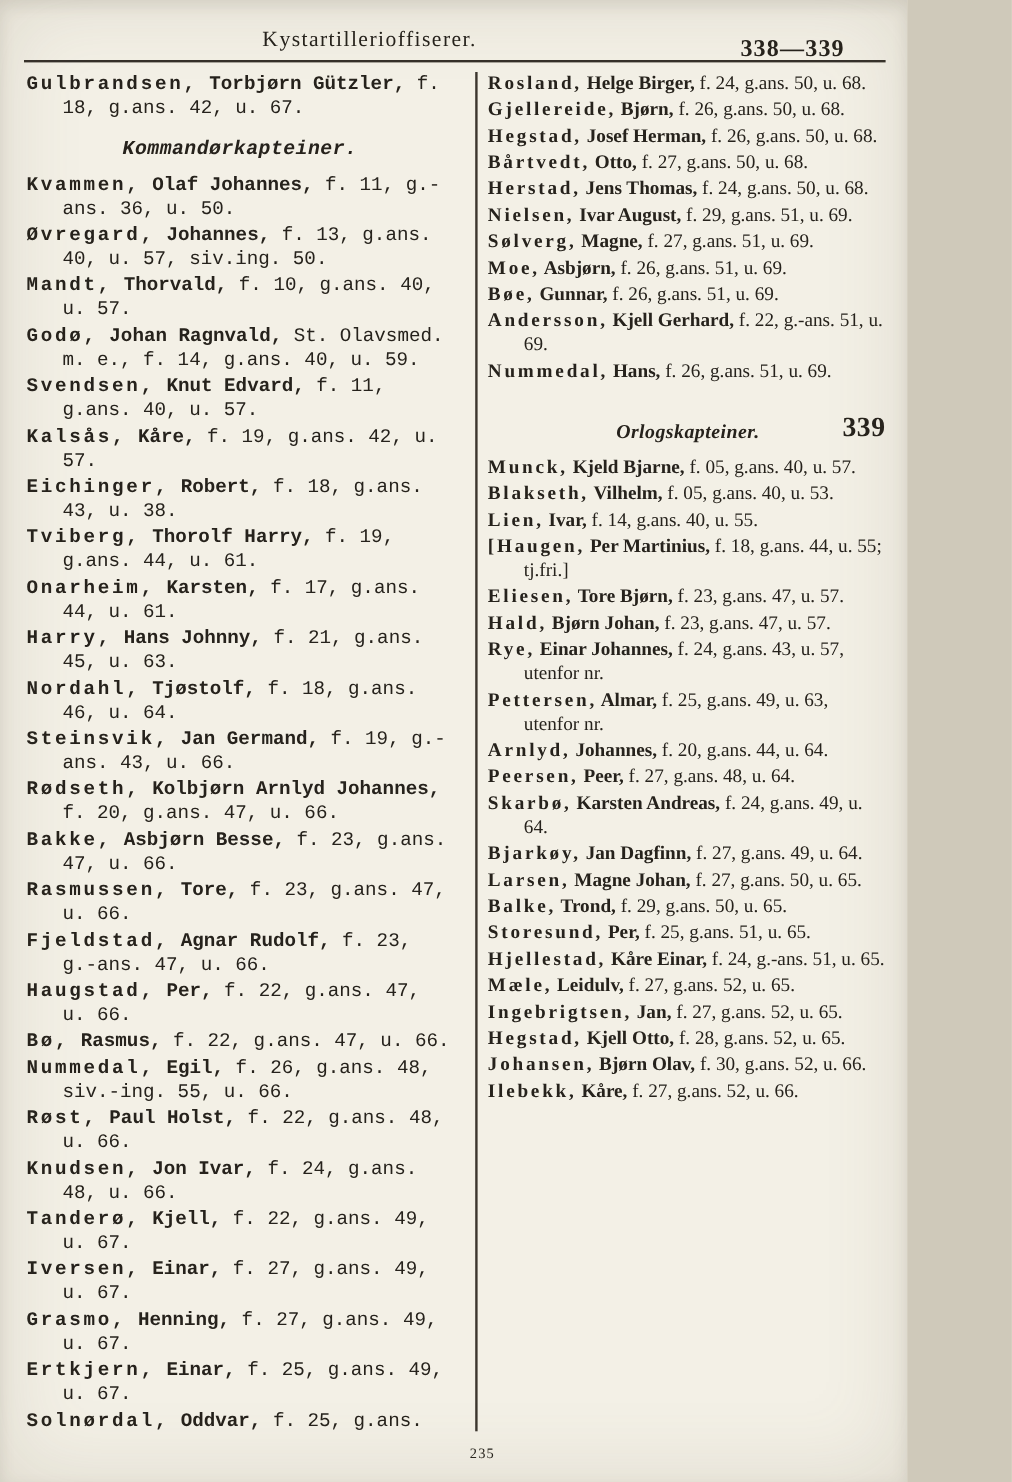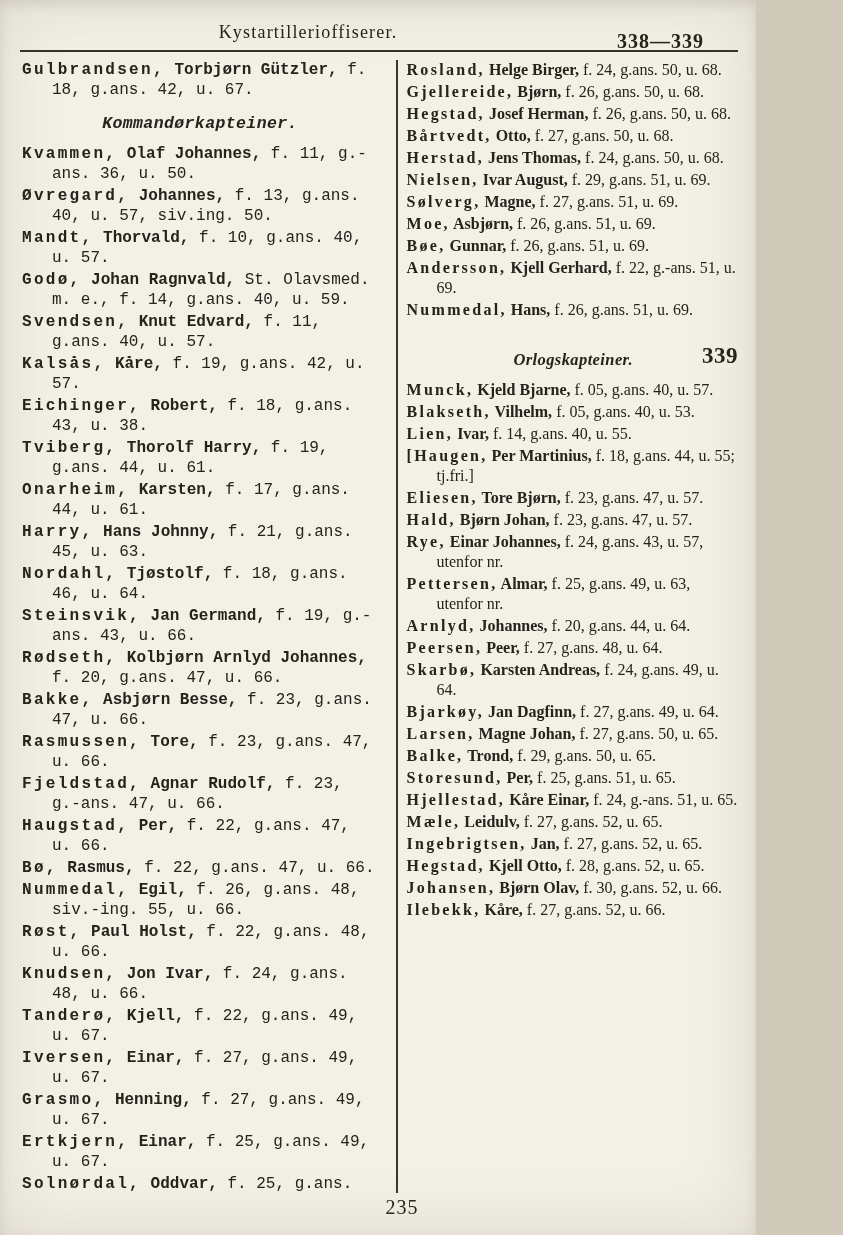--- a/index.html
+++ b/index.html
@@ -43,21 +43,21 @@
     margin:14px 0 10px;font-size:16.5px;line-height:20px;
   }
   .section-heading.with-gap{margin-top:30px;}
   .heading-text{font-style:italic;font-weight:bold;letter-spacing:.4px;}
   .side-number{
     position:absolute;right:2px;top:-4px;
     font-style:normal;font-weight:bold;font-size:23px;letter-spacing:.5px;
   }
   .footer{
     position:absolute;bottom:16px;left:0;right:0;
-    text-align:center;font-size:20px;letter-spacing:1px;padding-left:48px;
+    text-align:center;font-size:12px;letter-spacing:1px;padding-left:48px;
   }
 </style>
 </head>
 <body>
 
 <div class="page">
   <span class="header-title">Kystartillerioffiserer.</span>
   <span class="header-pages">338—339</span>
   <div class="rule"></div>
 

